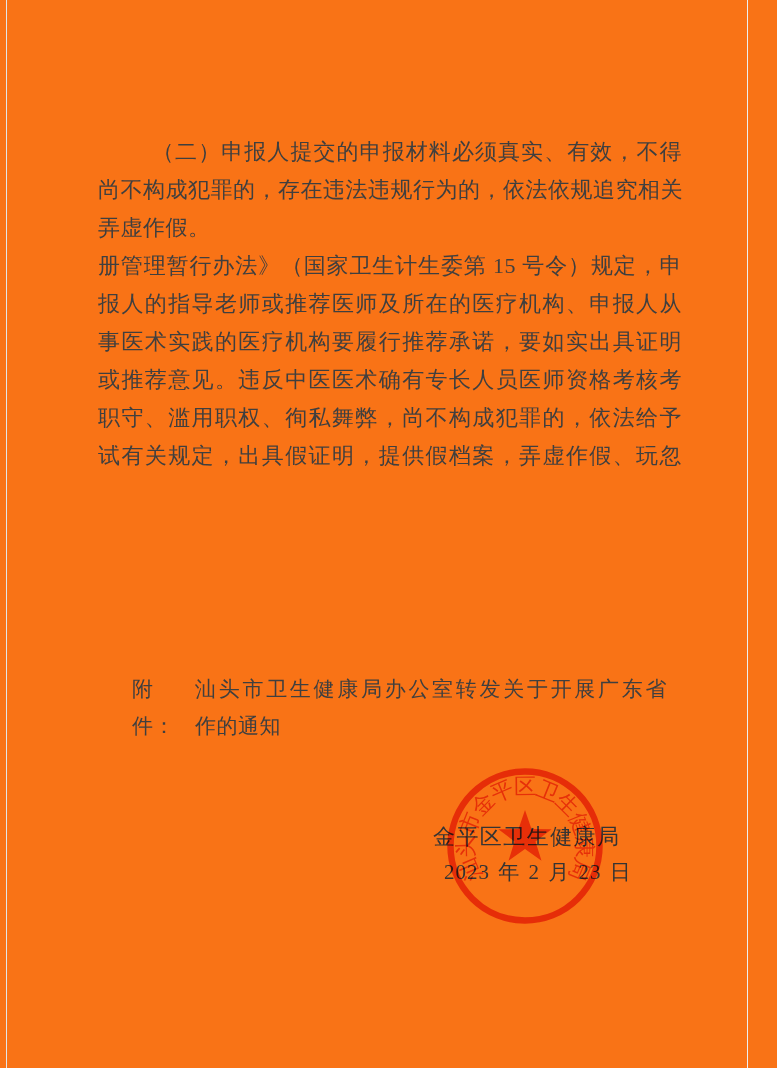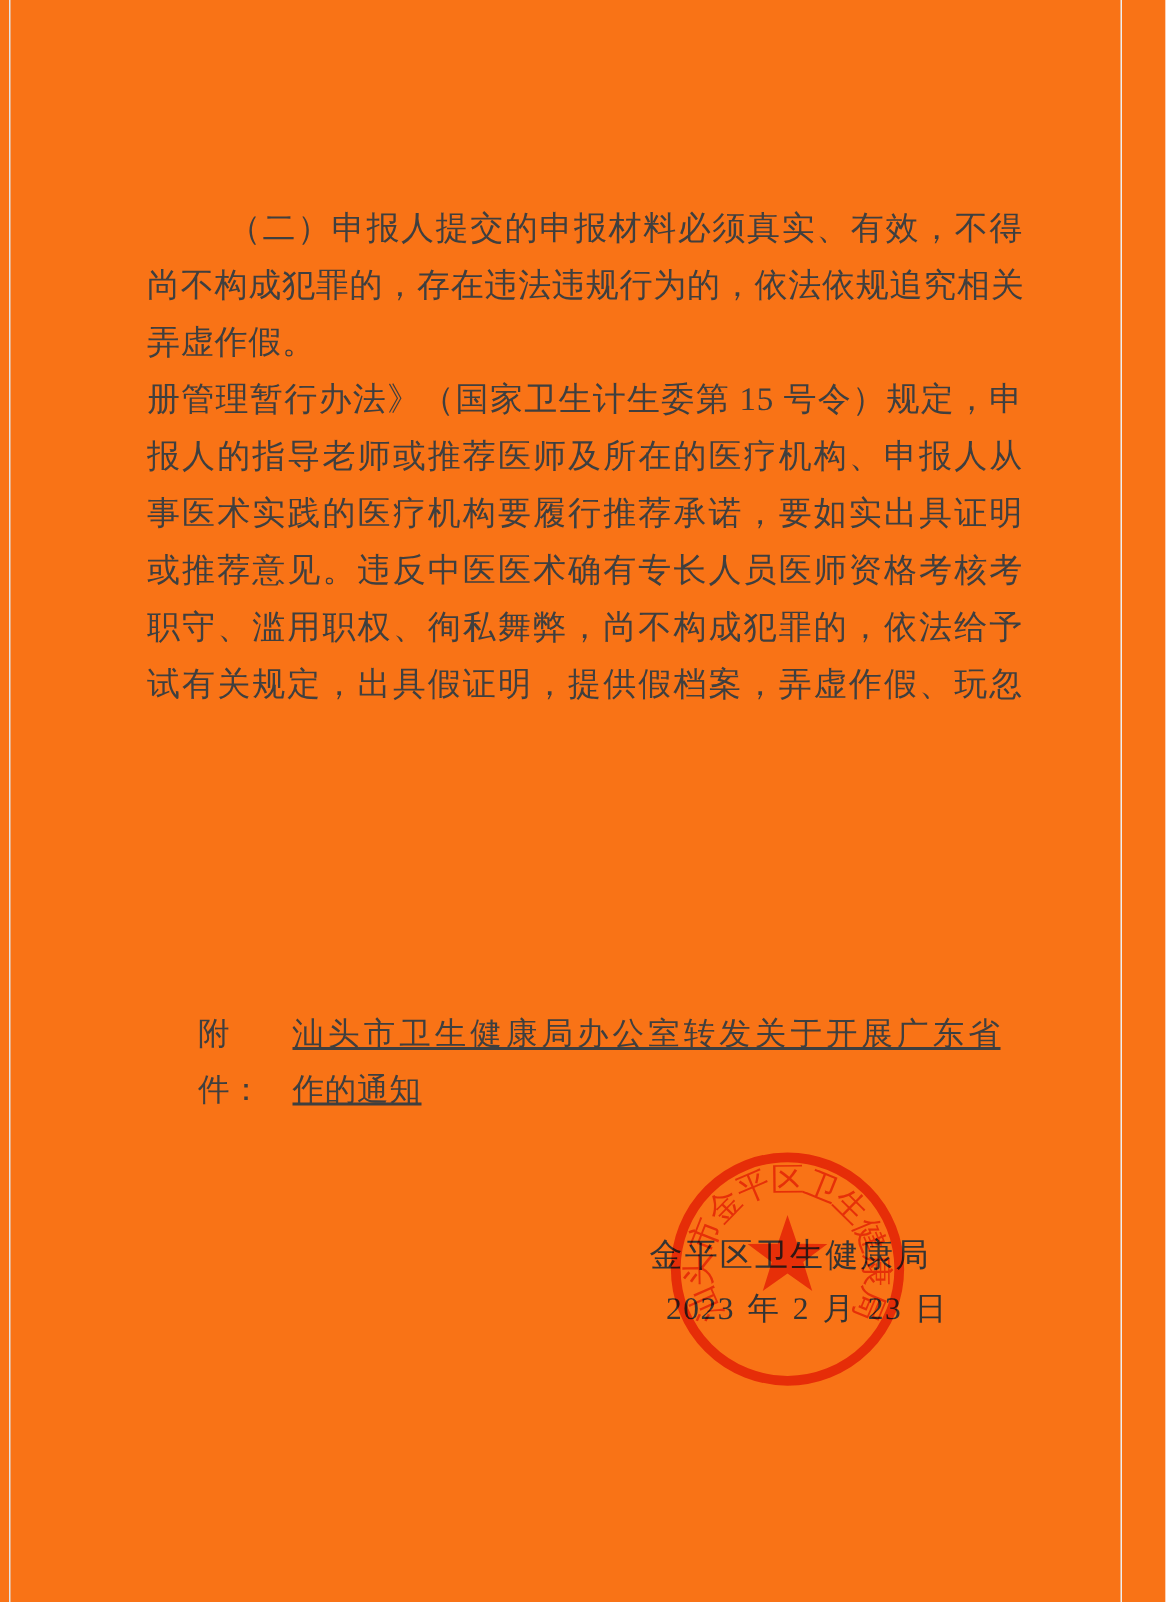--- a/index.html
+++ b/index.html
@@ -42,21 +42,21 @@
     position: absolute;
     left: 132px;
     top: 627px;
     display: flex;
     font-size: 21px;
     line-height: 37px;
     color: #3f3f3f;
     margin-top: 44px;
   }
   .attachment-label { width: 63px; flex: none; letter-spacing: 0.5px; }
-  .attachment-body { width: 472px; text-decoration: underline; }
+  .attachment-body { width: 472px; }
   .attachment-body .line { letter-spacing: 0.5px; }
   
   .sig-agency {
     position: absolute;
     left: 433px;
     top: 822px;
     width: 186px;
     font-size: 22px;
     color: #343434;
     text-align: justify;

